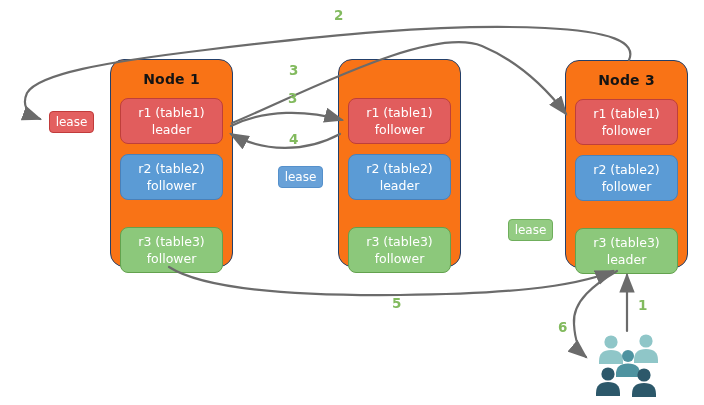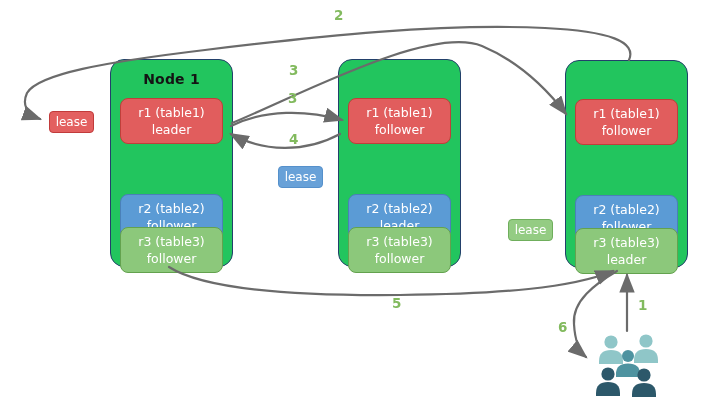--- a/index.html
+++ b/index.html
@@ -2,36 +2,36 @@
 <html><head>
 <meta charset="utf-8">
 <style>
   html,body { margin:0; padding:0; background:#ffffff; }
   .canvas {
     position:relative; width:704px; height:405px; background:#ffffff;
     font-family:"DejaVu Sans","Liberation Sans",sans-serif; overflow:hidden;
   }
   
   .node {
-    position:absolute; width:123px; height:208px; background:#22c55e;
+    position:absolute; width:123px; height:208px; background:#f97316;
     border:1.5px solid #23406b; border-radius:14px; box-sizing:border-box;
   }
   .node-1 { left:110px; top:59px; }
   .node-2 { left:338px; top:59px; }
   .node-3 { left:565px; top:60px; }
   .node-title {
     text-align:center; margin-top:11px; font-weight:bold; font-size:14px; color:#141414;
     letter-spacing:.2px;
   }
   .replica {
     position:absolute; left:9px; width:103px; height:46px; border-radius:8px;
     color:#ffffff; font-size:12.5px; text-align:center; line-height:1.4;
     display:flex; flex-direction:column; justify-content:center; box-sizing:border-box;
   }
-  .slot-1 { top:38px; } .slot-2 { top:94px;margin-top:40px; } .slot-3 { top:167px; }
+  .slot-1 { top:38px; } .slot-2 { top:94px; } .slot-3 { top:167px; }
   .fill-red   { background:#e15d5d; border:1.5px solid #bf3f3a; }
   .fill-blue  { background:#5b9bd5; border:1.5px solid #4a80b8; }
   .fill-green { background:#8cc87b; border:1.5px solid #63a24e; }
   
   .lease {
     position:absolute; width:45px; height:22px; border-radius:4px; color:#ffffff;
     font-size:12px; display:flex; align-items:center; justify-content:center;
     box-sizing:border-box;
   }
   .lease-red   { left:49px;  top:111px; background:#e36060; border:1.5px solid #c13b3b; }
@@ -82,20 +82,21 @@
       <span>r2 (table2)</span>
       <span>leader</span>
     </div>
     <div class="replica slot-3 fill-green">
       <span>r3 (table3)</span>
       <span>follower</span>
     </div>
   </div>
 
   <div class="node node-3">
+    <div class="node-title">Node 3</div>
     <div class="replica slot-1 fill-red">
       <span>r1 (table1)</span>
       <span>follower</span>
     </div>
     <div class="replica slot-2 fill-blue">
       <span>r2 (table2)</span>
       <span>follower</span>
     </div>
     <div class="replica slot-3 fill-green">
       <span>r3 (table3)</span>

